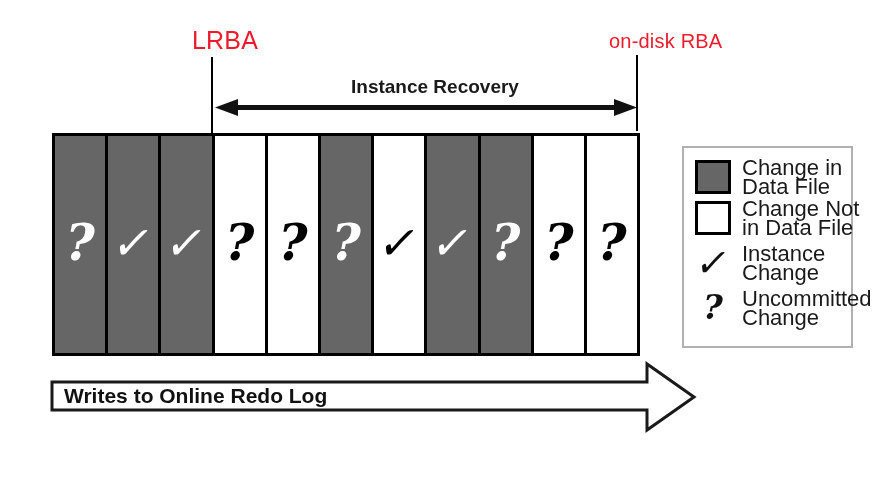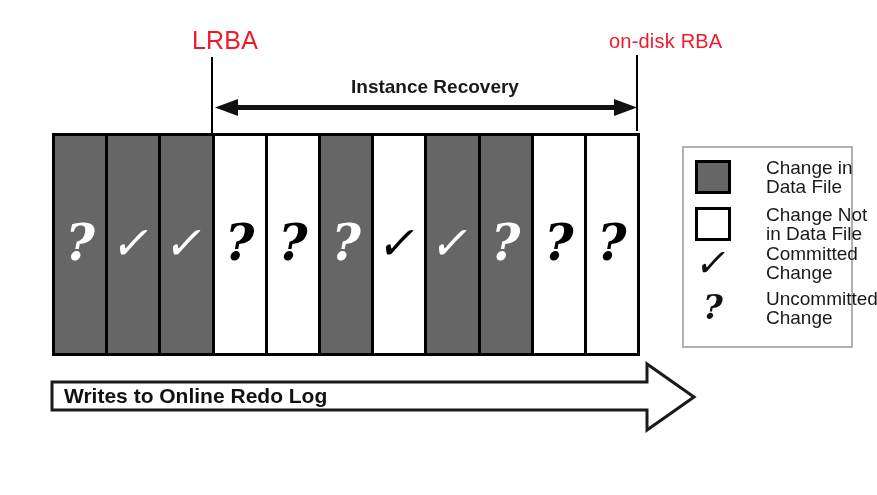--- a/index.html
+++ b/index.html
@@ -45,33 +45,33 @@
     font-family:"DejaVu Sans",sans-serif;font-size:46px;font-weight:400;
     transform:skewX(-12deg);
   }
   
   .legend{
     position:absolute;left:682px;top:146px;width:171px;height:202px;
     box-sizing:border-box;border:2px solid var(--legend-border,#b0b0b0);background:#fff;
   }
   .legend-row{position:absolute;left:0;display:flex;align-items:flex-start;}
   .legend-icon-cell{width:58px;display:flex;justify-content:center;flex:none;}
-  .legend-text{font-size:19px;line-height:19px;color:#1a1a1a;white-space:nowrap;margin-left:24px;}
+  .legend-text{font-size:22px;line-height:19px;color:#1a1a1a;white-space:nowrap;}
   .swatch{width:30px;height:28px;border:3px solid #000;margin-top:2px;}
   .swatch.gray{background:var(--data-file-fill,#666666);}
   .swatch.white{background:#fff;}
   .legend-check{
     font-family:"DejaVu Sans",sans-serif;font-size:38px;line-height:38px;color:#111;
     transform:skewX(-12deg);display:inline-block;
   }
   .legend-question{
     font-family:"DejaVu Serif",serif;font-style:italic;font-weight:600;
     font-size:34px;line-height:36px;color:#111;display:inline-block;
   }
-  .row1{top:10px;} .row2{top:57px;} .row3{top:96px;} .row4{top:141px;}
+  .row1{top:10px;} .row2{top:51px;} .row3{top:96px;} .row4{top:141px;}
   
   .big-arrow{position:absolute;left:50px;top:360px;}
   .big-arrow-label{
     position:absolute;left:64px;top:382px;height:28px;line-height:27px;
     font-size:21px;font-weight:bold;color:#111;white-space:nowrap;
   }
 </style>
 </head>
 <body>
 
@@ -142,21 +142,21 @@
       <div class="legend-text">
         <div>Change Not</div>
         <div>in Data File</div>
       </div>
     </div>
     <div class="legend-row row3">
       <div class="legend-icon-cell">
           <span class="legend-check">✓</span>
         </div>
       <div class="legend-text">
-        <div>Committed</div>
+        <div>Instance</div>
         <div>Change</div>
       </div>
     </div>
     <div class="legend-row row4">
       <div class="legend-icon-cell">
           <span class="legend-question">?</span>
         </div>
       <div class="legend-text">
         <div>Uncommitted</div>
         <div>Change</div>

